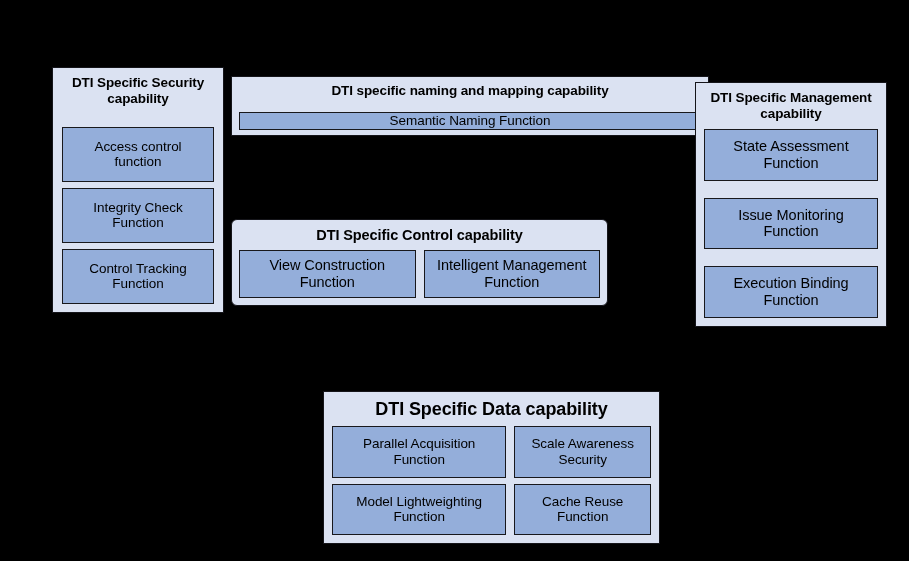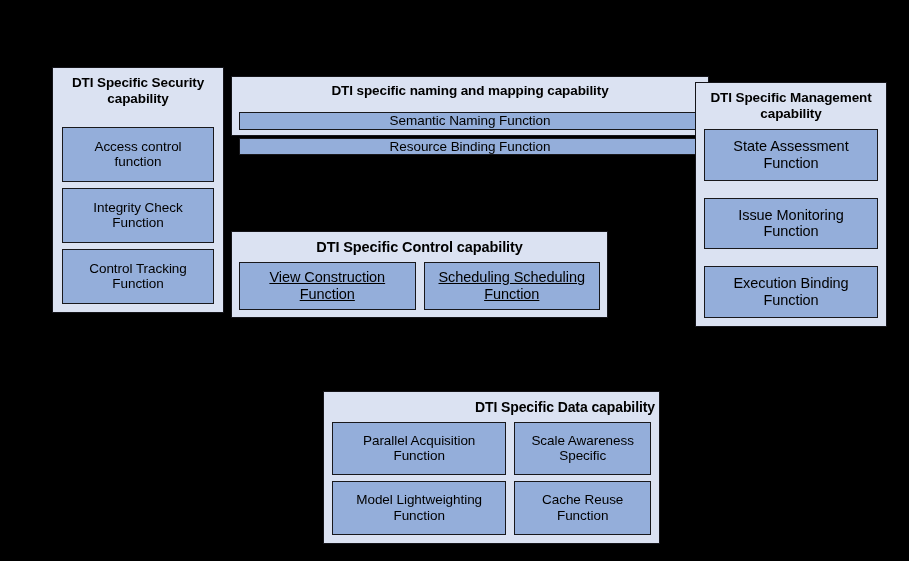--- a/index.html
+++ b/index.html
@@ -83,34 +83,34 @@
   #panel-security .panel-body  { flex-direction: column; padding: 12px 9px 8px; gap: 6px; }
   #panel-security .fn { font-size: 13.5px; flex: 1 1 0; }
 
   
   #panel-naming { left: 231px; top: 76px; width: 478px; height: 60px; }
   #panel-naming .panel-title { font-size: 13.5px; padding: 6px 4px 5px; }
   #panel-naming .panel-body  { flex-direction: column; padding: 0 7px 6px; gap: 8px; margin-top: 8px; }
   #panel-naming .fn { font-size: 13.5px; flex: 1 1 0; }
 
   
-  #panel-control { left: 231px; top: 231px; width: 377px; height: 87px; }
+  #panel-control { left: 231px; top: 219px; width: 377px; height: 87px; border-radius: 6px; }
   #panel-control .panel-title { font-size: 14.5px; padding: 7px 4px 6px; }
-  #panel-control .panel-body  { flex-direction: row; padding: 0 7px 7px; gap: 8px; text-decoration: underline; }
+  #panel-control .panel-body  { flex-direction: row; padding: 0 7px 7px; gap: 8px; }
   #panel-control .fn { font-size: 14.5px; flex: 1 1 0; }
 
   
   #panel-management { left: 695px; top: 58px; width: 192px; height: 245px; margin-top: 24px; }
   #panel-management .panel-title { font-size: 13.5px; padding: 7px 6px 7px; }
   #panel-management .panel-body  { flex-direction: column; padding: 0 8px 8px; gap: 17px; }
   #panel-management .fn { font-size: 14.5px; flex: 1 1 0; }
 
   
   #panel-data { left: 323px; top: 391px; width: 337px; height: 153px; }
-  #panel-data .panel-title { font-size: 14px; padding: 7px 4px 6px; text-align: right; }
+  #panel-data .panel-title { font-size: 18px; padding: 7px 4px 6px; }
   #panel-data .panel-body  { padding: 0 8px 8px; gap: 6px; }
   #panel-data .grid-row { gap: 8px; }
   #panel-data .fn { font-size: 13.5px; }
   #panel-data .fn.wide   { flex: 1.28 1 0; }
   #panel-data .fn.narrow { flex: 1 1 0; }
 </style>
 </head>
 <body>
 
 <div id="canvas">
@@ -125,30 +125,29 @@
 Function</div>
       <div class="fn">Control Tracking
 Function</div>
     </div>
   </div>
 
   <div class="panel" id="panel-naming">
     <div class="panel-title">DTI specific naming and mapping capability</div>
     <div class="panel-body row">
       <div class="fn">Semantic Naming Function</div>
-      <div class="fn">Resource Binding Function</div>
     </div>
   </div>
 
   <div class="panel" id="panel-control">
     <div class="panel-title">DTI Specific Control capability</div>
     <div class="panel-body row">
       <div class="fn">View Construction
 Function</div>
-      <div class="fn">Scheduling Scheduling
+      <div class="fn">Intelligent Management
 Function</div>
     </div>
   </div>
 
   <div class="panel" id="panel-management">
     <div class="panel-title">DTI Specific Management
 capability</div>
     <div class="panel-body col">
       <div class="fn">State Assessment
 Function</div>
@@ -159,21 +158,21 @@
     </div>
   </div>
 
   <div class="panel" id="panel-data">
     <div class="panel-title">DTI Specific Data capability</div>
     <div class="panel-body grid">
       <div class="grid-row">
         <div class="fn wide">Parallel Acquisition
 Function</div>
         <div class="fn narrow">Scale Awareness
-Specific</div>
+Security</div>
       </div>
       <div class="grid-row">
         <div class="fn wide">Model Lightweighting
 Function</div>
         <div class="fn narrow">Cache Reuse
 Function</div>
       </div>
     </div>
   </div>
 

